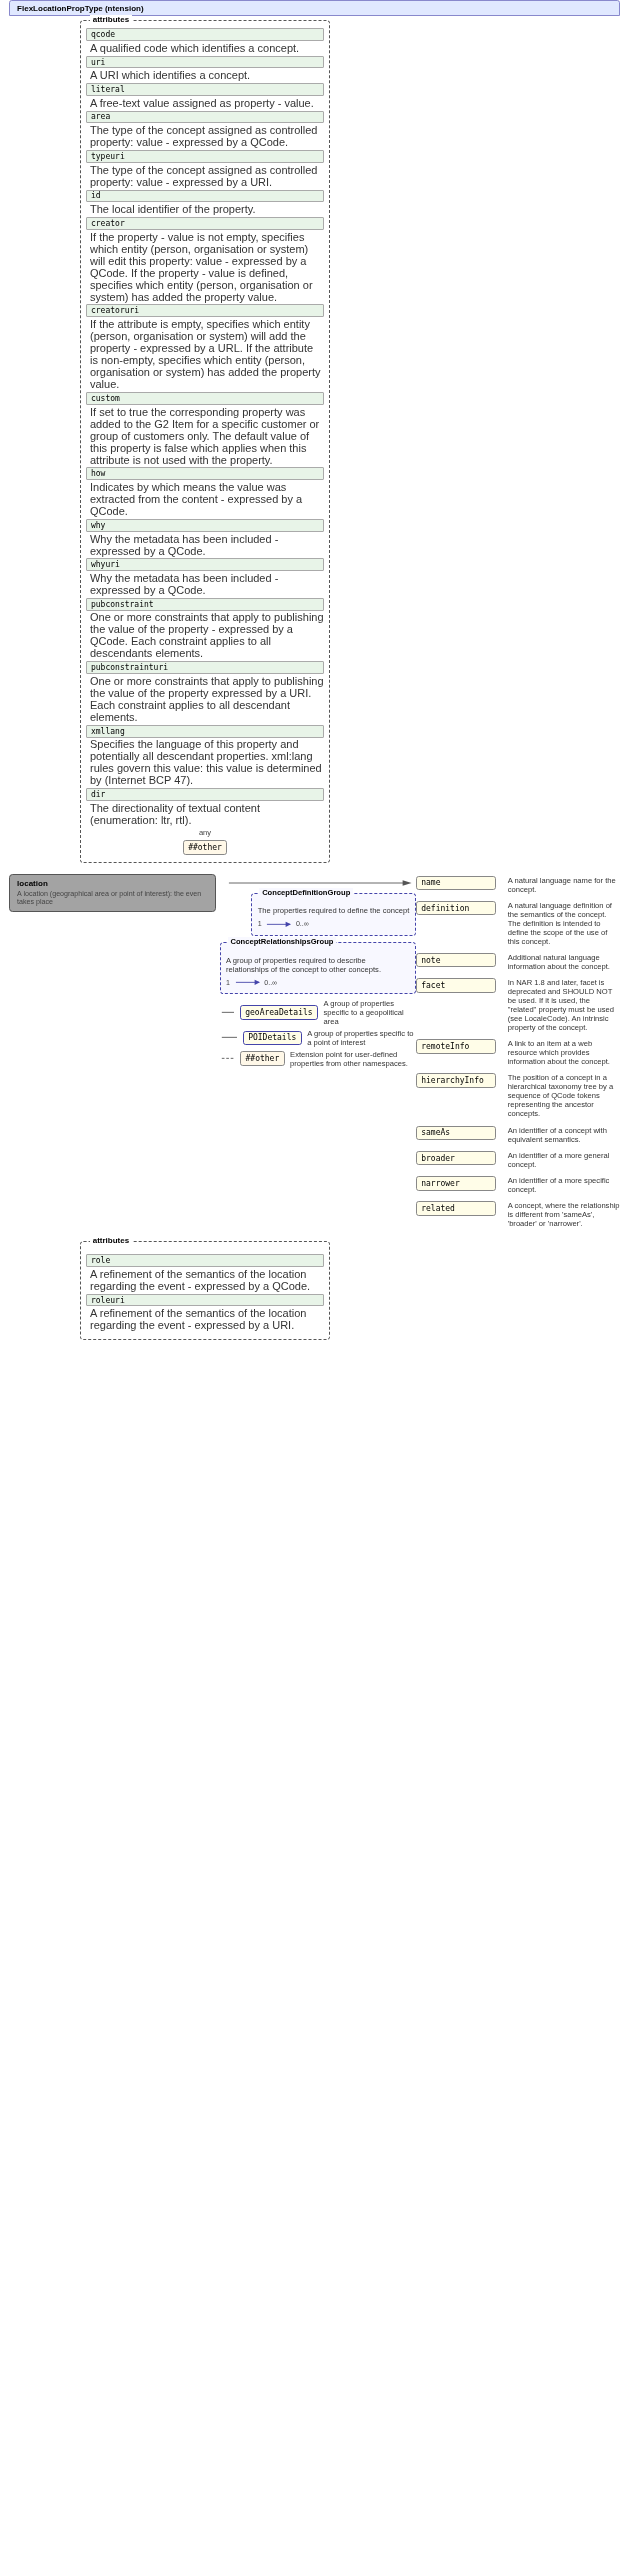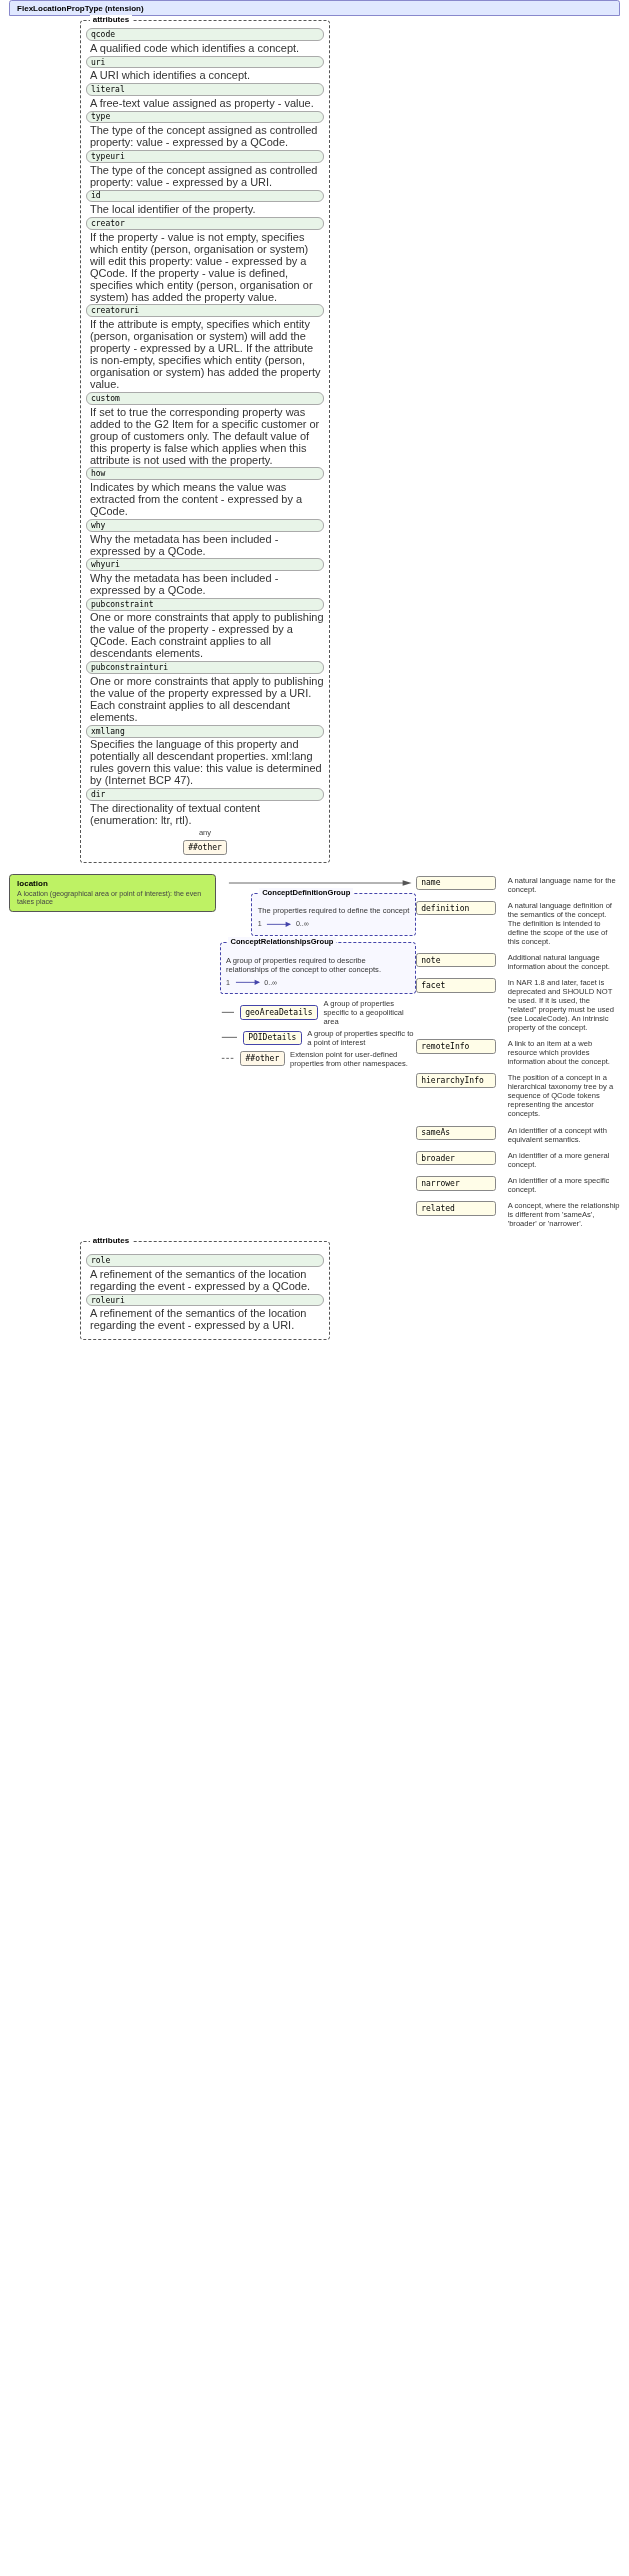--- a/index.html
+++ b/index.html
@@ -23,37 +23,37 @@
       background: #fff;
       padding: 0 2.7px;
       position: absolute;
       top: -6.2px;
       left: 9px;
     }
     .attr-name {
       display: inline-block;
       background: #e8f4e8;
       border: 0.9px solid #aaa;
-      border-radius: 6px;
+      border-radius: 1px;
       padding: 0.9px 3.6px;
       font-size: 8px;
       font-family: monospace;
       color: #000;
     }
     .attr-desc {
       font-size: 11px;
       color: #333;
       margin-top: 0.9px;
       margin-left: 3.6px;
     }
     .location-box {
       border: 0.9px solid #555;
       border-radius: 3.6px;
       padding: 4.5px 7.1px;
-      background: #bef264;
+      background: #a3a3a3;
       min-width: 62px;
     }
     .location-box .box-title {
       font-size: 8px;
       font-weight: bold;
     }
     .location-box .box-desc {
       font-size: 7.1px;
       color: #444;
       margin-top: 1.8px;
@@ -174,21 +174,21 @@
       <span class="attr-name">uri</span>
       <span class="attr-desc">A URI which identifies a concept.</span>
     </div>
 
     <div class="attr-row">
       <span class="attr-name">literal</span>
       <span class="attr-desc">A free-text value assigned as property - value.</span>
     </div>
 
     <div class="attr-row">
-      <span class="attr-name">type</span>
+      <span class="attr-name">area</span>
       <span class="attr-desc">The type of the concept assigned as controlled property: value - expressed by a QCode.</span>
     </div>
 
     <div class="attr-row">
       <span class="attr-name">typeuri</span>
       <span class="attr-desc">The type of the concept assigned as controlled property: value - expressed by a URI.</span>
     </div>
 
     <div class="attr-row">
       <span class="attr-name">id</span>

